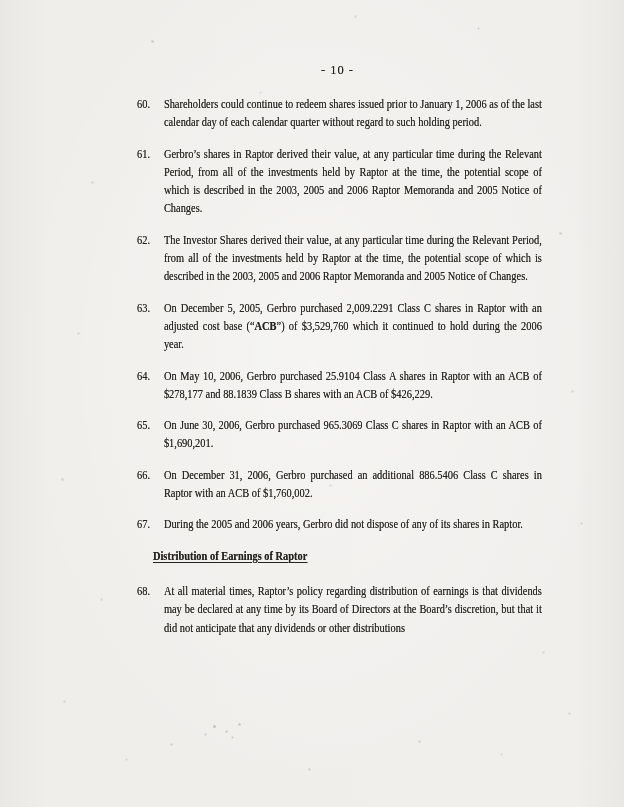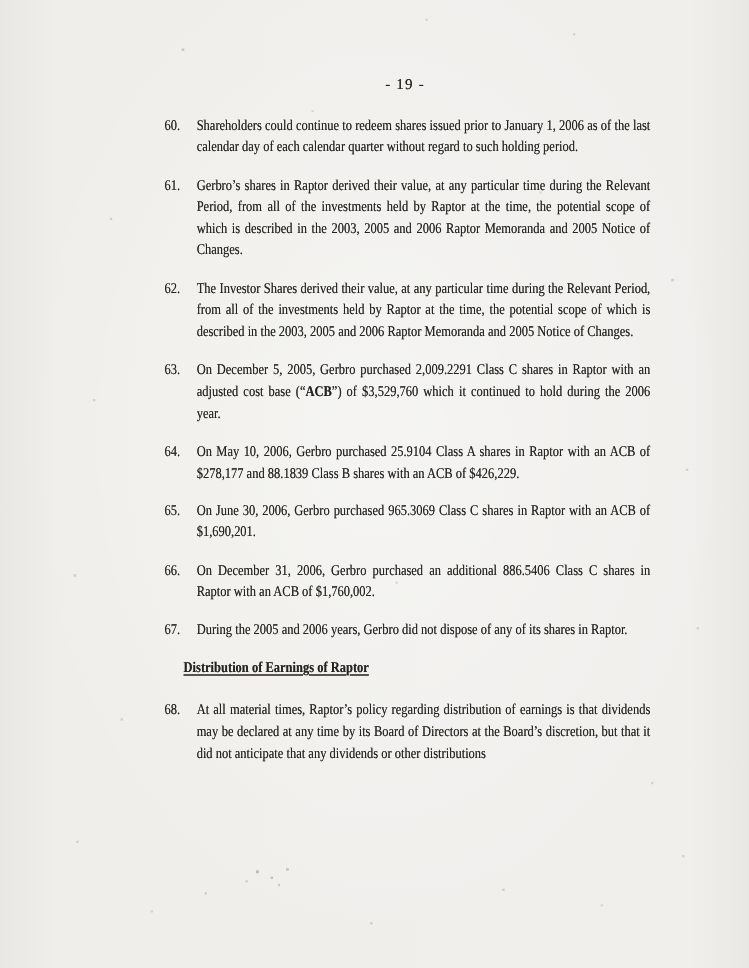--- a/index.html
+++ b/index.html
@@ -100,21 +100,21 @@
       330px 485px 0 0.5px rgba(105,100,92,0.18),
       450px 160px 0 0.5px rgba(105,100,92,0.16),
       260px 92px 0 0.4px rgba(105,100,92,0.18);
   }
 </style>
 </head>
 <body>
 
 <div class="page">
   <div class="noise"></div>
-  <div class="page-label">- 19 -</div>
+  <div class="page-label">- 10 -</div>
   <div class="content">
       <div class="para block">
         <span class="num">60.</span>
         <div class="body"><span>Shareholders could continue to redeem shares issued prior to January 1, 2006 as of the last calendar day of each calendar quarter without regard to such holding period.</span></div>
       </div>
       <div class="para block">
         <span class="num">61.</span>
         <div class="body"><span>Gerbro’s shares in Raptor derived their value, at any particular time during the Relevant Period, from all of the investments held by Raptor at the time, the potential scope of which is described in the 2003, 2005 and 2006 Raptor Memoranda and 2005 Notice of Changes.</span></div>
       </div>
       <div class="para block">

